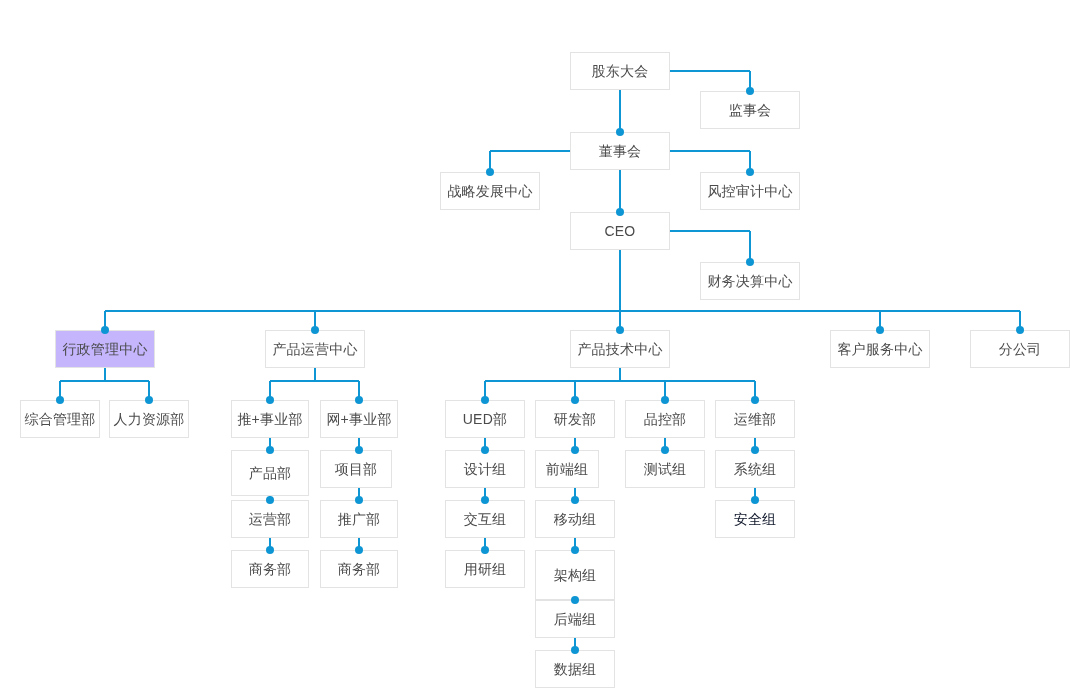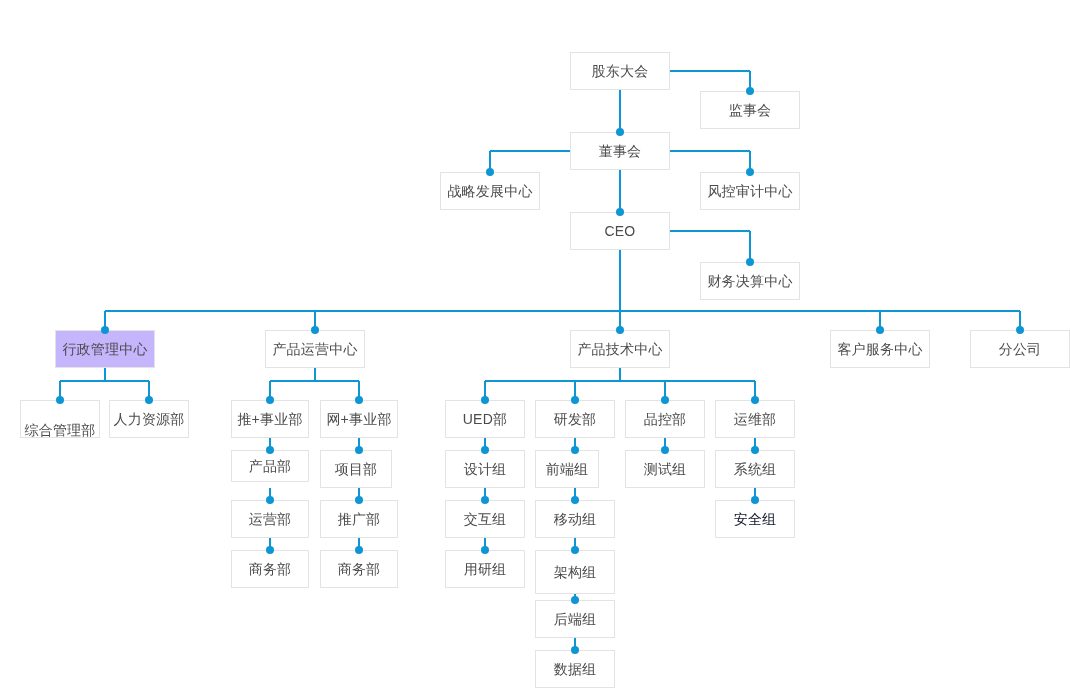--- a/index.html
+++ b/index.html
@@ -148,37 +148,37 @@
       </div>
       <div class="dot" style="left: 616px; top: 326px; background: rgb(14, 150, 212);"></div>
       <div class="node" style="left: 830px; top: 330px; width: 100px; height: 38px; border-color: rgb(227, 227, 227); background: rgb(255, 255, 255); color: rgb(75, 75, 75);">
         <span class="node-label">客户服务中心</span>
       </div>
       <div class="dot" style="left: 876px; top: 326px; background: rgb(14, 150, 212);"></div>
       <div class="node" style="left: 970px; top: 330px; width: 100px; height: 38px; border-color: rgb(227, 227, 227); background: rgb(255, 255, 255); color: rgb(75, 75, 75);">
         <span class="node-label">分公司</span>
       </div>
       <div class="dot" style="left: 1016px; top: 326px; background: rgb(14, 150, 212);"></div>
-      <div class="node" style="left: 20px; top: 400px; width: 80px; height: 38px; border-color: rgb(227, 227, 227); background: rgb(255, 255, 255); color: rgb(75, 75, 75); align-items: flex-end;">
+      <div class="node" style="left: 20px; top: 400px; width: 80px; height: 38px; border-color: rgb(227, 227, 227); background: rgb(255, 255, 255); color: rgb(75, 75, 75);">
         <span class="node-label">综合管理部</span>
       </div>
       <div class="dot" style="left: 56px; top: 396px; background: rgb(14, 150, 212);"></div>
       <div class="node" style="left: 109px; top: 400px; width: 80px; height: 38px; border-color: rgb(227, 227, 227); background: rgb(255, 255, 255); color: rgb(75, 75, 75);">
         <span class="node-label">人力资源部</span>
       </div>
       <div class="dot" style="left: 145px; top: 396px; background: rgb(14, 150, 212);"></div>
       <div class="node" style="left: 231px; top: 400px; width: 78px; height: 38px; border-color: rgb(227, 227, 227); background: rgb(255, 255, 255); color: rgb(75, 75, 75);">
         <span class="node-label">推+事业部</span>
       </div>
       <div class="dot" style="left: 266px; top: 396px; background: rgb(14, 150, 212);"></div>
       <div class="node" style="left: 320px; top: 400px; width: 78px; height: 38px; border-color: rgb(227, 227, 227); background: rgb(255, 255, 255); color: rgb(75, 75, 75);">
         <span class="node-label">网+事业部</span>
       </div>
       <div class="dot" style="left: 355px; top: 396px; background: rgb(14, 150, 212);"></div>
-      <div class="node" style="left: 231px; top: 450px; width: 78px; height: 32px; border-color: rgb(227, 227, 227); background: rgb(255, 255, 255); color: rgb(75, 75, 75);">
+      <div class="node" style="left: 231px; top: 450px; width: 78px; height: 46px; border-color: rgb(227, 227, 227); background: rgb(255, 255, 255); color: rgb(75, 75, 75);">
         <span class="node-label">产品部</span>
       </div>
       <div class="dot" style="left: 266px; top: 446px; background: rgb(14, 150, 212);"></div>
       <div class="node" style="left: 320px; top: 450px; width: 72px; height: 38px; border-color: rgb(227, 227, 227); background: rgb(255, 255, 255); color: rgb(75, 75, 75);">
         <span class="node-label">项目部</span>
       </div>
       <div class="dot" style="left: 355px; top: 446px; background: rgb(14, 150, 212);"></div>
       <div class="node" style="left: 231px; top: 500px; width: 78px; height: 38px; border-color: rgb(227, 227, 227); background: rgb(255, 255, 255); color: rgb(75, 75, 75);">
         <span class="node-label">运营部</span>
       </div>
@@ -236,21 +236,21 @@
       </div>
       <div class="dot" style="left: 571px; top: 496px; background: rgb(14, 150, 212);"></div>
       <div class="node" style="left: 715px; top: 500px; width: 80px; height: 38px; border-color: rgb(227, 227, 227); background: rgb(255, 255, 255); color: #0f172a;">
         <span class="node-label">安全组</span>
       </div>
       <div class="dot" style="left: 751px; top: 496px; background: rgb(14, 150, 212);"></div>
       <div class="node" style="left: 445px; top: 550px; width: 80px; height: 38px; border-color: rgb(227, 227, 227); background: rgb(255, 255, 255); color: rgb(75, 75, 75);">
         <span class="node-label">用研组</span>
       </div>
       <div class="dot" style="left: 481px; top: 546px; background: rgb(14, 150, 212);"></div>
-      <div class="node" style="left: 535px; top: 550px; width: 80px; height: 44px; border-color: rgb(227, 227, 227); background: rgb(255, 255, 255); color: rgb(75, 75, 75);">
+      <div class="node" style="left: 535px; top: 550px; width: 80px; height: 50px; border-color: rgb(227, 227, 227); background: rgb(255, 255, 255); color: rgb(75, 75, 75);">
         <span class="node-label">架构组</span>
       </div>
       <div class="dot" style="left: 571px; top: 546px; background: rgb(14, 150, 212);"></div>
       <div class="node" style="left: 535px; top: 600px; width: 80px; height: 38px; border-color: rgb(227, 227, 227); background: rgb(255, 255, 255); color: rgb(75, 75, 75);">
         <span class="node-label">后端组</span>
       </div>
       <div class="dot" style="left: 571px; top: 596px; background: rgb(14, 150, 212);"></div>
       <div class="node" style="left: 535px; top: 650px; width: 80px; height: 38px; border-color: rgb(227, 227, 227); background: rgb(255, 255, 255); color: rgb(75, 75, 75);">
         <span class="node-label">数据组</span>
       </div>

